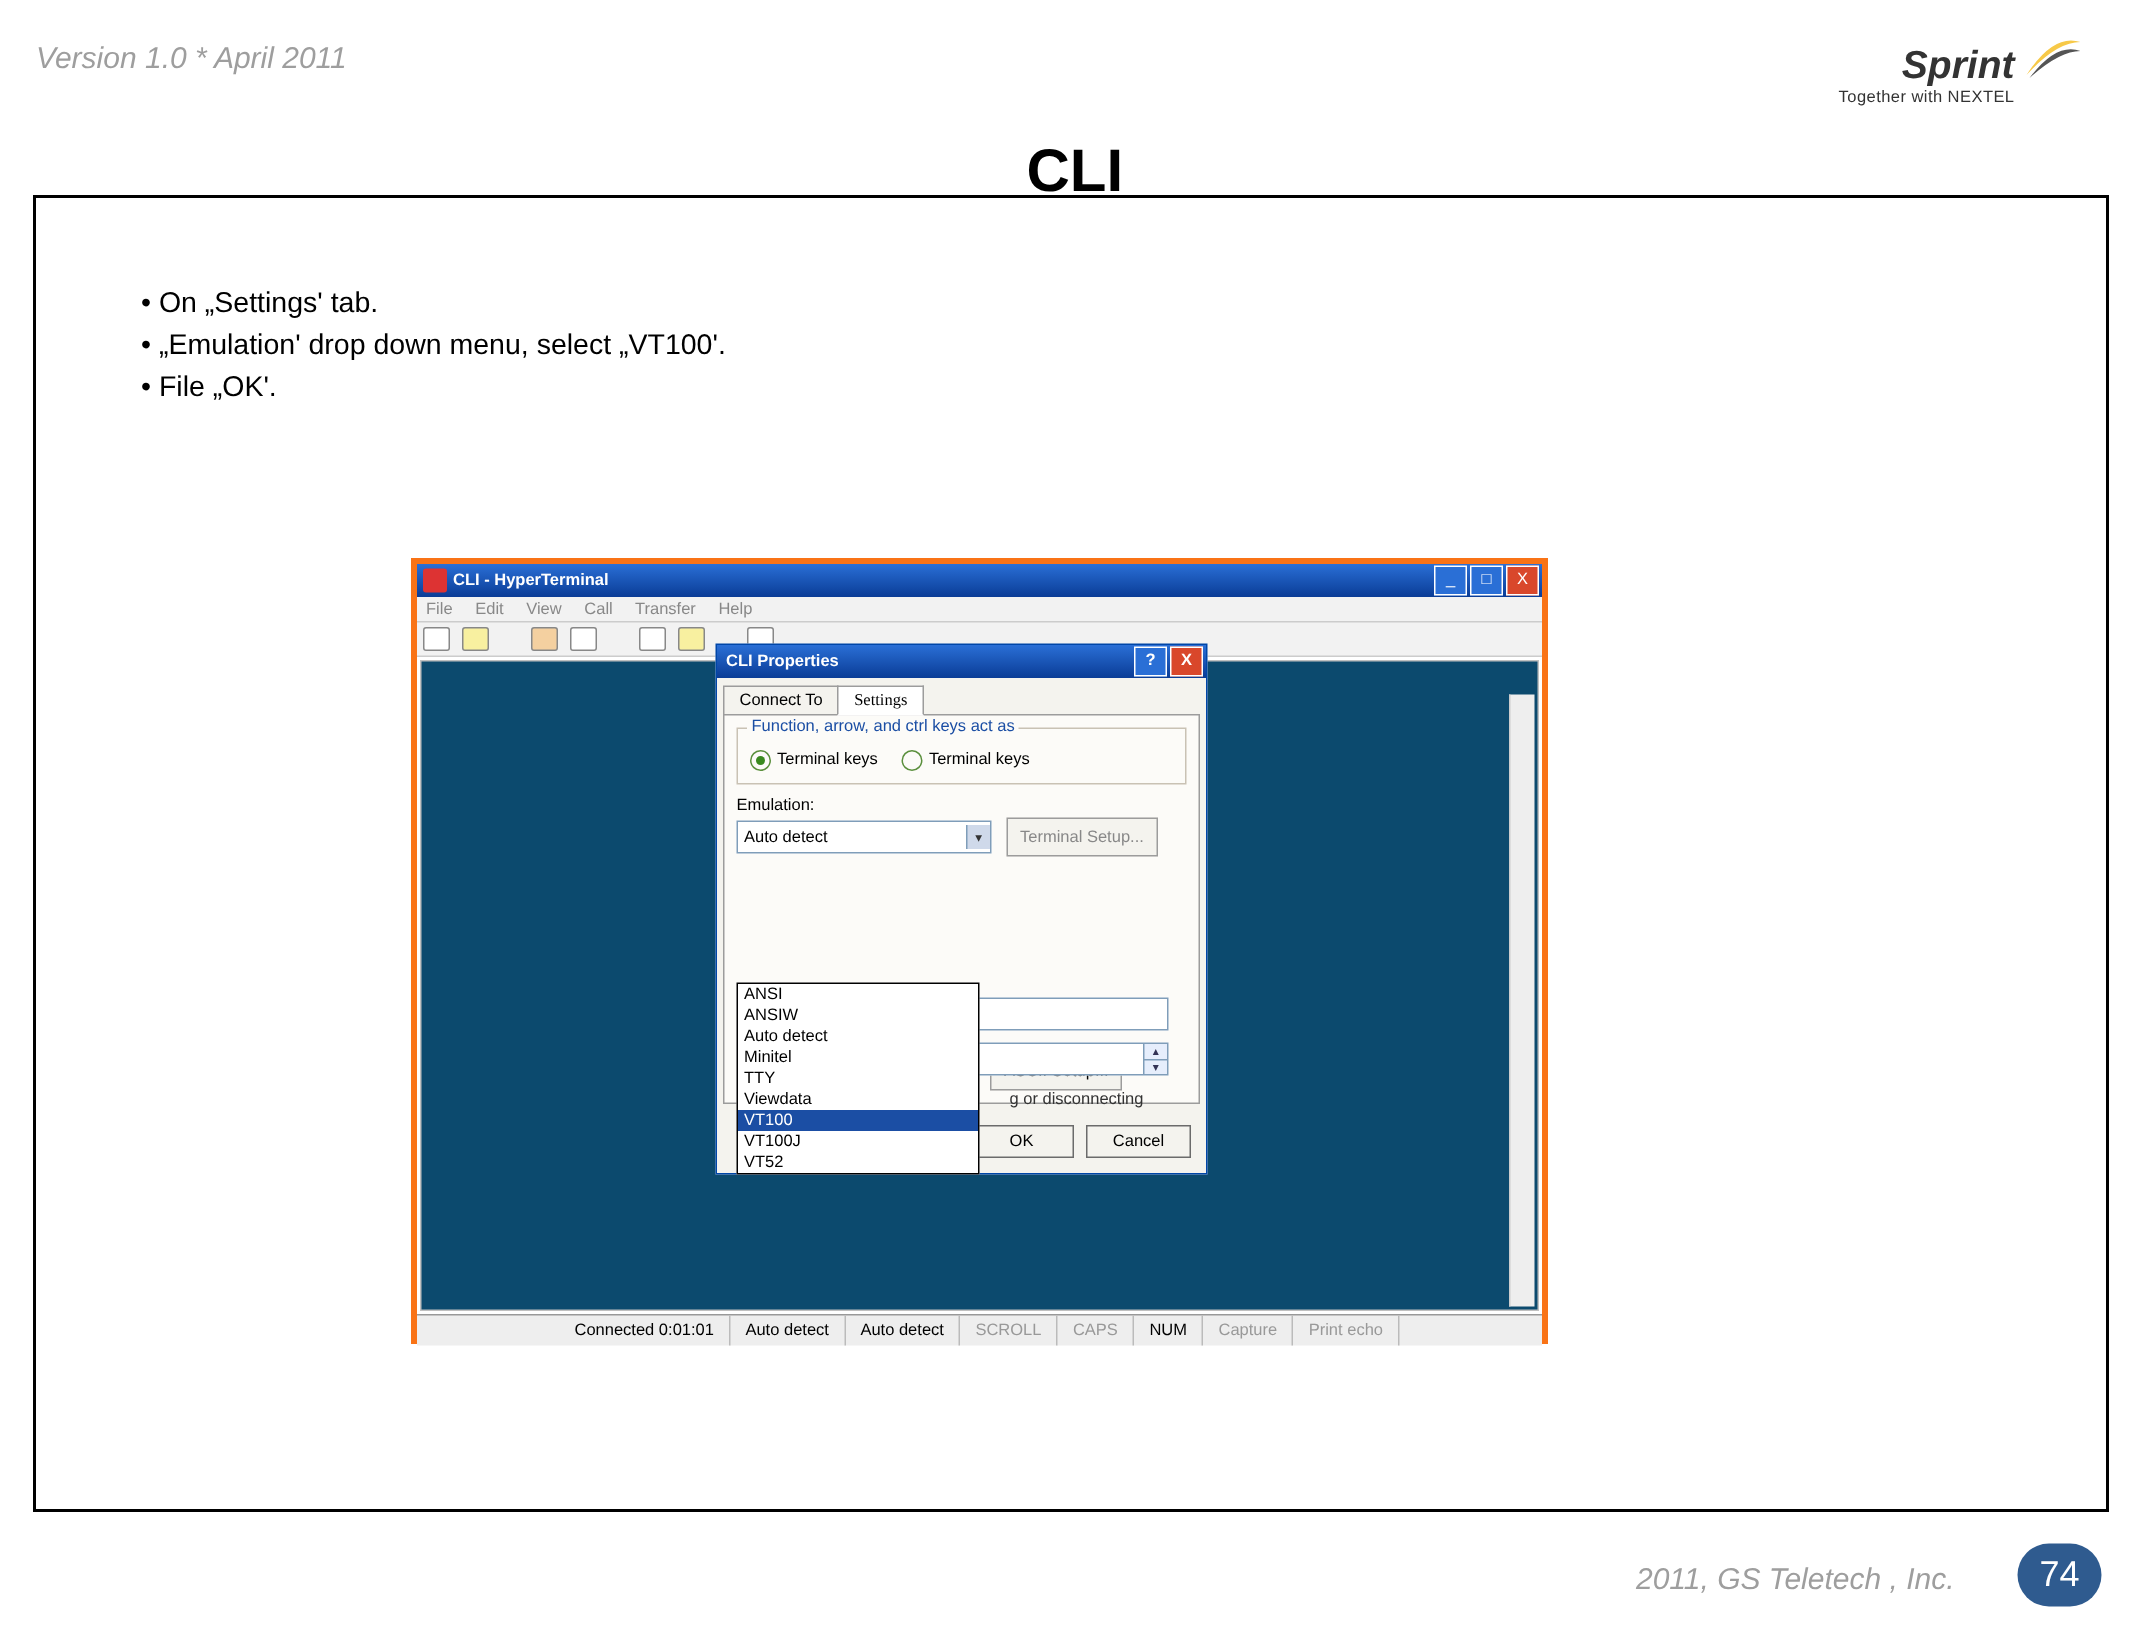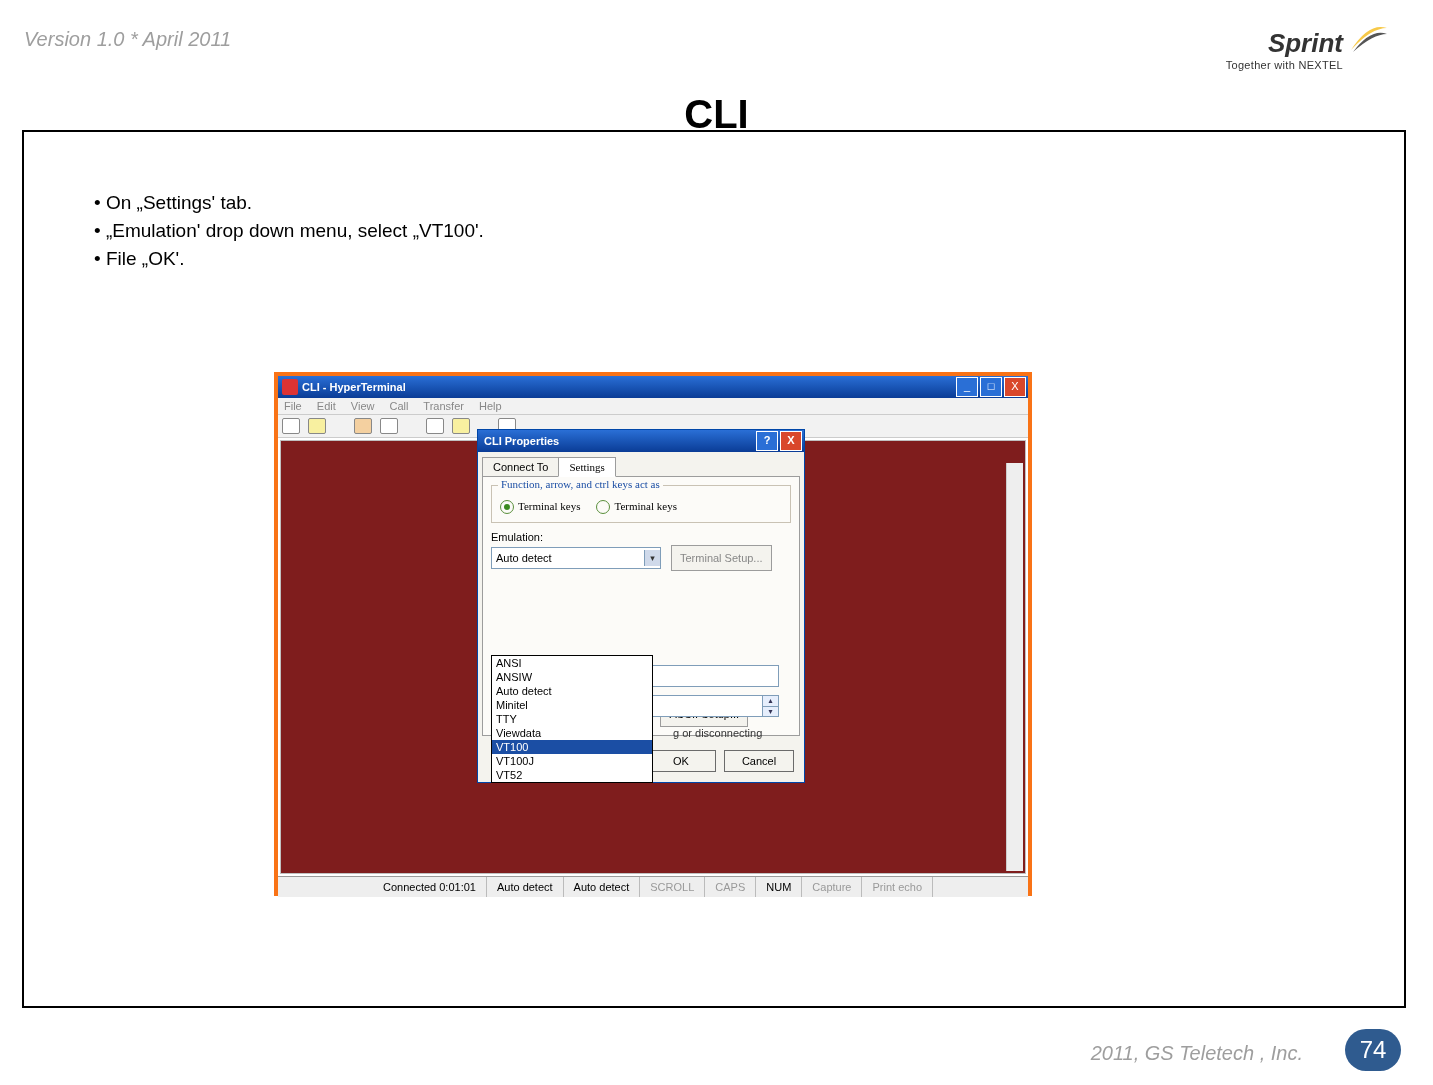--- a/index.html
+++ b/index.html
@@ -26,36 +26,36 @@
   .tb-btn{width:20px;height:18px;border:1px solid #fff;margin-left:2px;background:#2a6fd6;color:#fff;text-align:center;font-size:11px;line-height:16px;}
   .tb-close{background:#d9472b;}
   .menubar{background:#f2f2f2;padding:2px 6px;color:#888;font-size:11px;}
   .menubar span{margin-right:12px;}
   .toolbar{background:#f2f2f2;border-top:1px solid #ccc;border-bottom:1px solid #ccc;padding:3px 4px;display:flex;gap:8px;}
   .tool-icn{width:16px;height:14px;border:1px solid #888;border-radius:2px;}
   .tool-icn.n{background:#fff;}
   .tool-icn.o{background:#f8f0a0;}
   .tool-icn.p{background:#f4d0a0;}
   .tool-gap{width:12px;border:none;}
-  .ht-body{position:relative;height:432px;background:#7f1d1d;border:1px solid #c0c0c0;margin:2px;}
+  .ht-body{position:relative;height:432px;background:#0c4a6e;border:1px solid #c0c0c0;margin:2px;}
   .ht-status{height:20px;background:#eee;border-top:1px solid #999;display:flex;align-items:center;font-size:11px;justify-content:center;}
   .stat-cell{padding:0 10px;border-right:1px solid #bbb;height:100%;display:flex;align-items:center;}
   .stat-cell.d{color:#999;}
 
   
   .dlg{position:absolute;left:196px;top:-12px;width:326px;border:1px solid #0046a8;background:#f4f3ee;z-index:5;}
   .dlg-title{height:22px;background:linear-gradient(#2a6fd6,#0a3c96);display:flex;align-items:center;color:#fff;padding-left:6px;font-weight:bold;font-size:11px;}
   .dlg-tctrls{margin-left:auto;display:flex;margin-right:2px;}
   .dlg-tbtn{width:20px;height:18px;border:1px solid #fff;margin-left:2px;background:#2a6fd6;color:#fff;text-align:center;font-size:11px;line-height:16px;}
   .dlg-tbtn.close{background:#d9472b;}
   .tabs{display:flex;padding:4px 4px 0 4px;}
   .tab{padding:3px 10px;border:1px solid #9c9c9c;background:#f4f3ee;font-size:11px;margin-right:-1px;position:relative;top:1px;}
   .tab.active{background:#fff;border-bottom-color:#fff;z-index:1;font-family:Liberation Serif, serif;}
   .panel{margin:0 4px 4px 4px;border:1px solid #9c9c9c;background:#fcfbf8;padding:8px;position:relative;}
-  .group{border:1px solid #c9c2b4;padding:10px 8px 8px 8px;margin-bottom:8px;position:relative;font-family:Liberation Serif, serif;}
+  .group{border:1px solid #c9c2b4;padding:10px 8px 8px 8px;margin-bottom:8px;position:relative;}
   .group-title{position:absolute;top:-8px;left:6px;background:#fcfbf8;padding:0 3px;color:#1b4ea4;font-size:11px;}
   .row{display:flex;align-items:center;gap:16px;font-size:11px;margin-top:4px;}
   .radio{display:flex;gap:4px;}
   .radio .dot{width:12px;height:12px;border:1px solid #5a8f3c;border-radius:50%;display:flex;align-items:center;justify-content:center;}
   .radio.sel .dot::after{content:"";width:6px;height:6px;background:#3a8a1f;border-radius:50%;}
   .lbl{font-size:11px;color:#000;}
   .em-label{font-size:11px;margin:6px 0 2px 0;}
   .select{width:160px;height:20px;border:1px solid #7f9db9;background:#fff;padding:0 4px;font-size:11px;display:flex;align-items:center;justify-content:space-between;}
   .select .arrow{width:15px;height:16px;background:#cfd9ea;border-left:1px solid #7f9db9;margin-right:-4px;display:flex;align-items:center;justify-content:center;font-size:9px;color:#333;}
   .dd-list{position:absolute;width:160px;border:1px solid #000;background:#fff;font-size:11px;z-index:10;}

